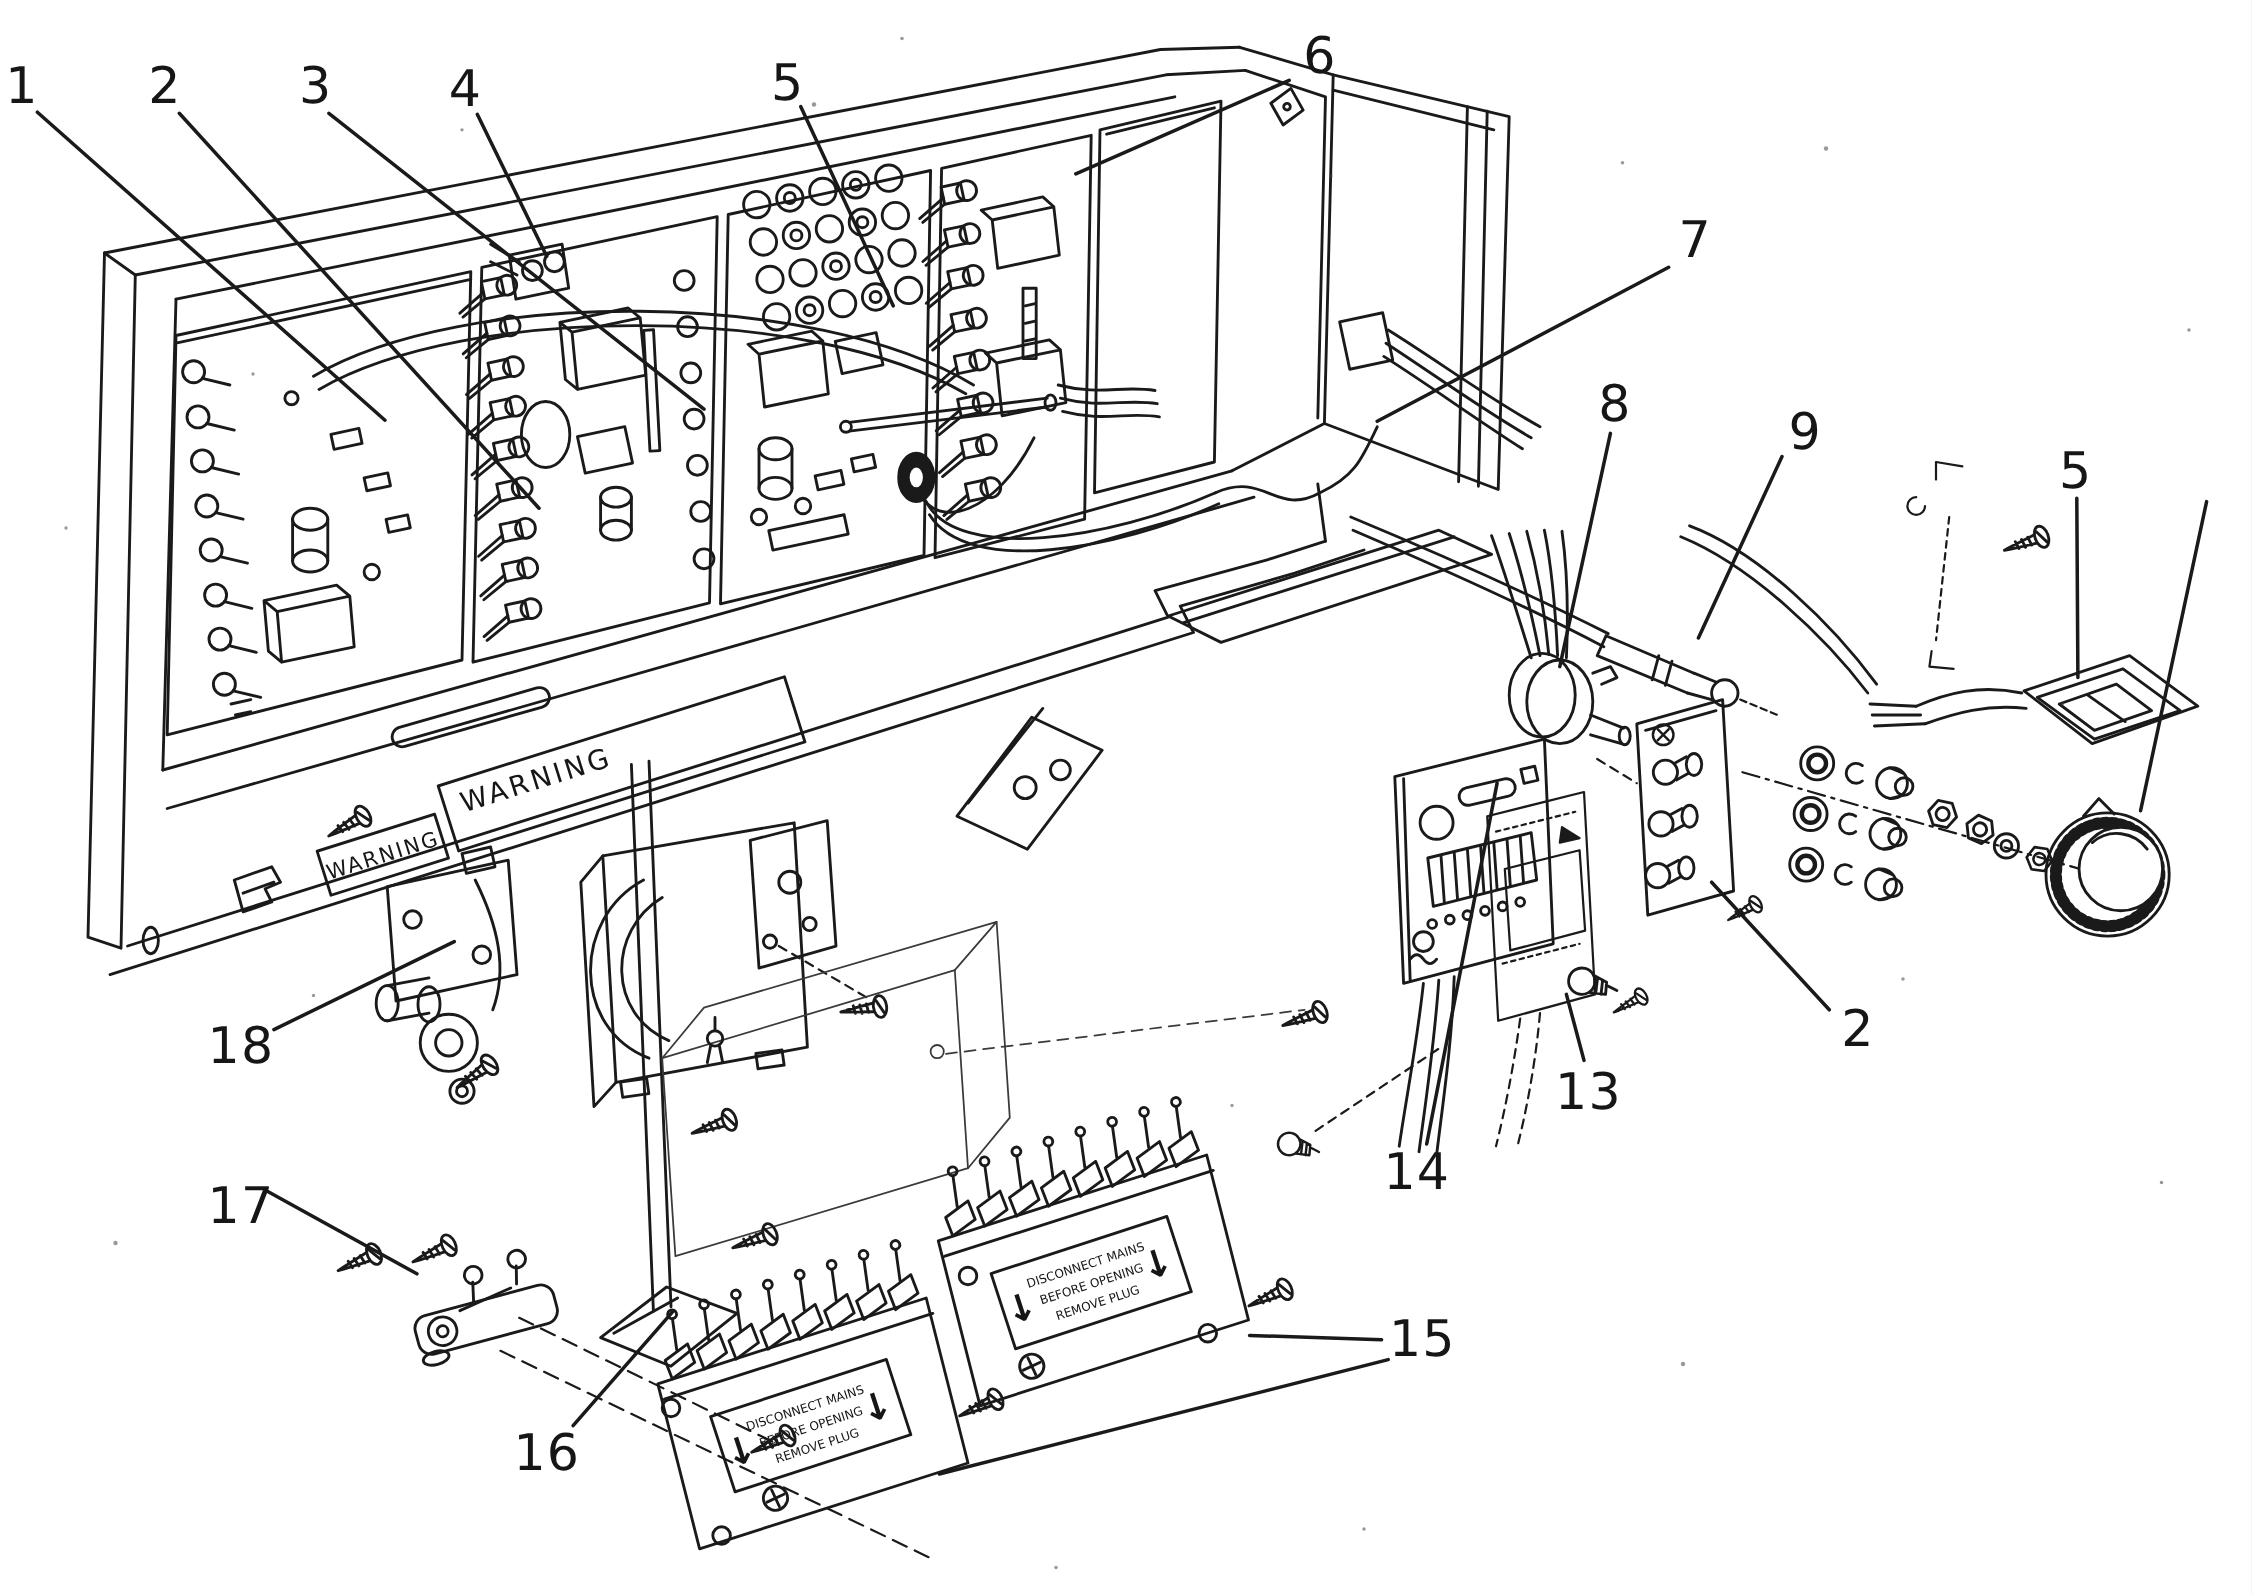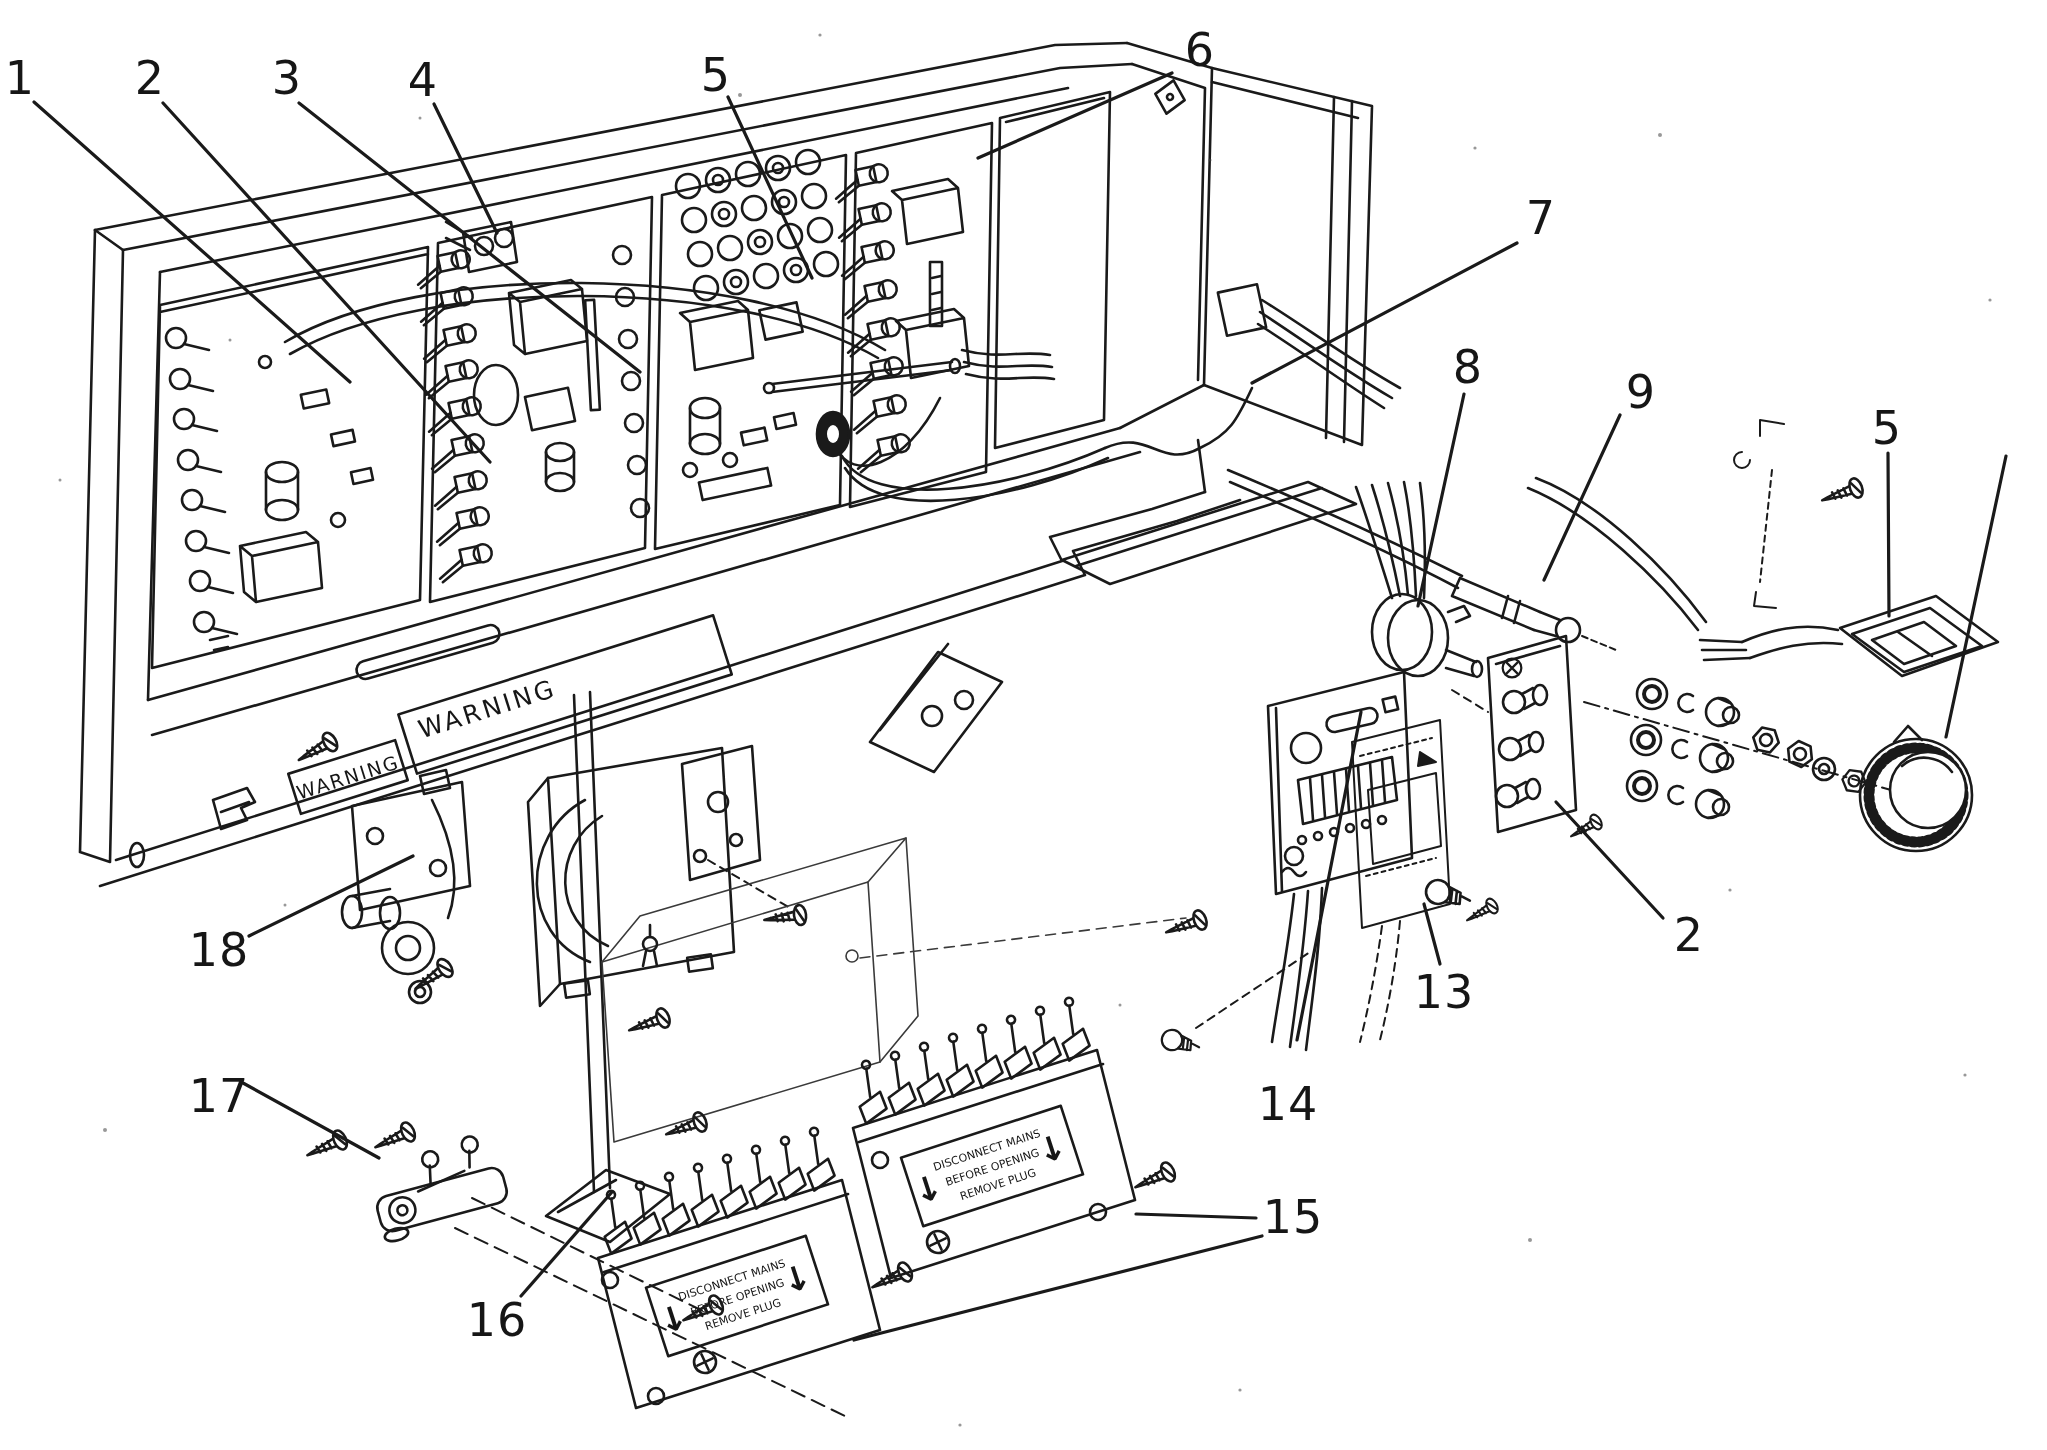--- a/index.html
+++ b/index.html
@@ -581,18 +581,18 @@
     <div class="callout" style="left: 287px; top: 78px;">3</div>
     <div class="callout" style="left: 423px; top: 80px;">4</div>
     <div class="callout" style="left: 716px; top: 75px;">5</div>
     <div class="callout" style="left: 1200px; top: 50px;">6</div>
     <div class="callout" style="left: 1541px; top: 218px;">7</div>
     <div class="callout" style="left: 1468px; top: 367px;">8</div>
     <div class="callout" style="left: 1641px; top: 392px;">9</div>
     <div class="callout" style="left: 1887px; top: 428px;">5</div>
     <div class="callout" style="left: 1689px; top: 935px;">2</div>
     <div class="callout" style="left: 1444px; top: 992px;">13</div>
-    <div class="callout" style="left: 1288px; top: 1104px;">14</div>
+    <div class="callout" style="left: 1288px; top: 1065px;">14</div>
     <div class="callout" style="left: 1293px; top: 1217px;">15</div>
     <div class="callout" style="left: 497px; top: 1320px;">16</div>
     <div class="callout" style="left: 219px; top: 1080px; margin-top: 16px;">17</div>
     <div class="callout" style="left: 219px; top: 950px;">18</div>
   </div>
 
 </body></html>

